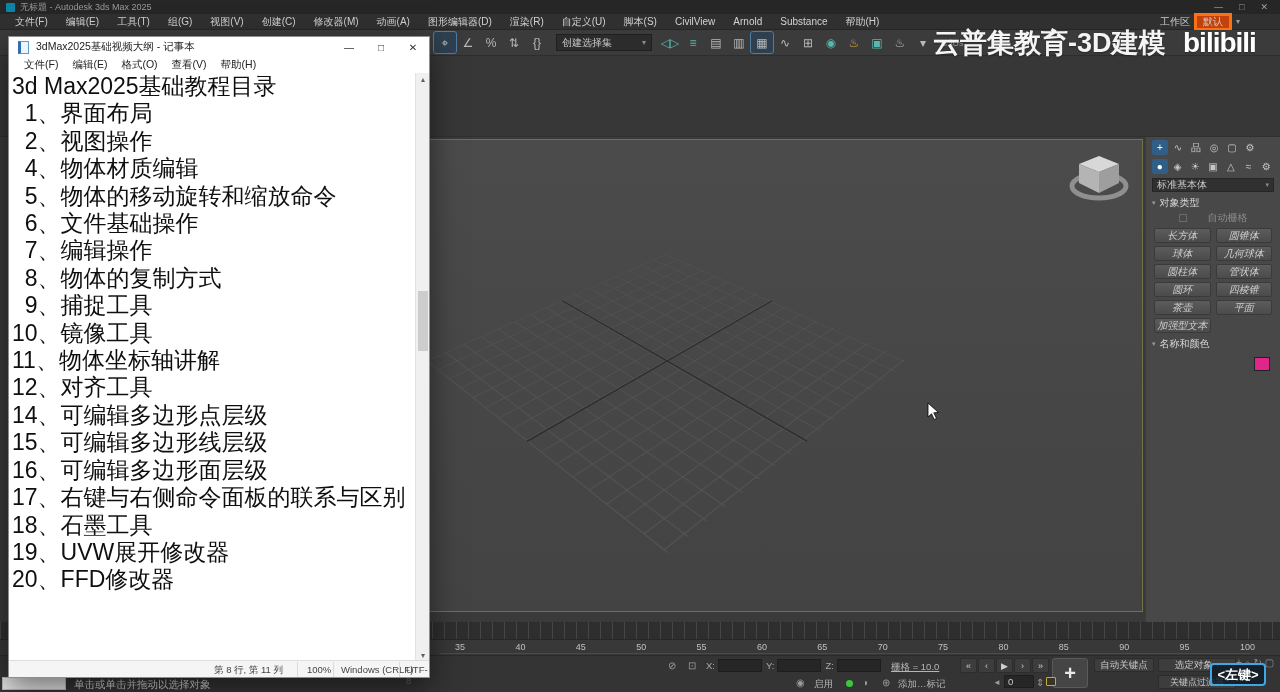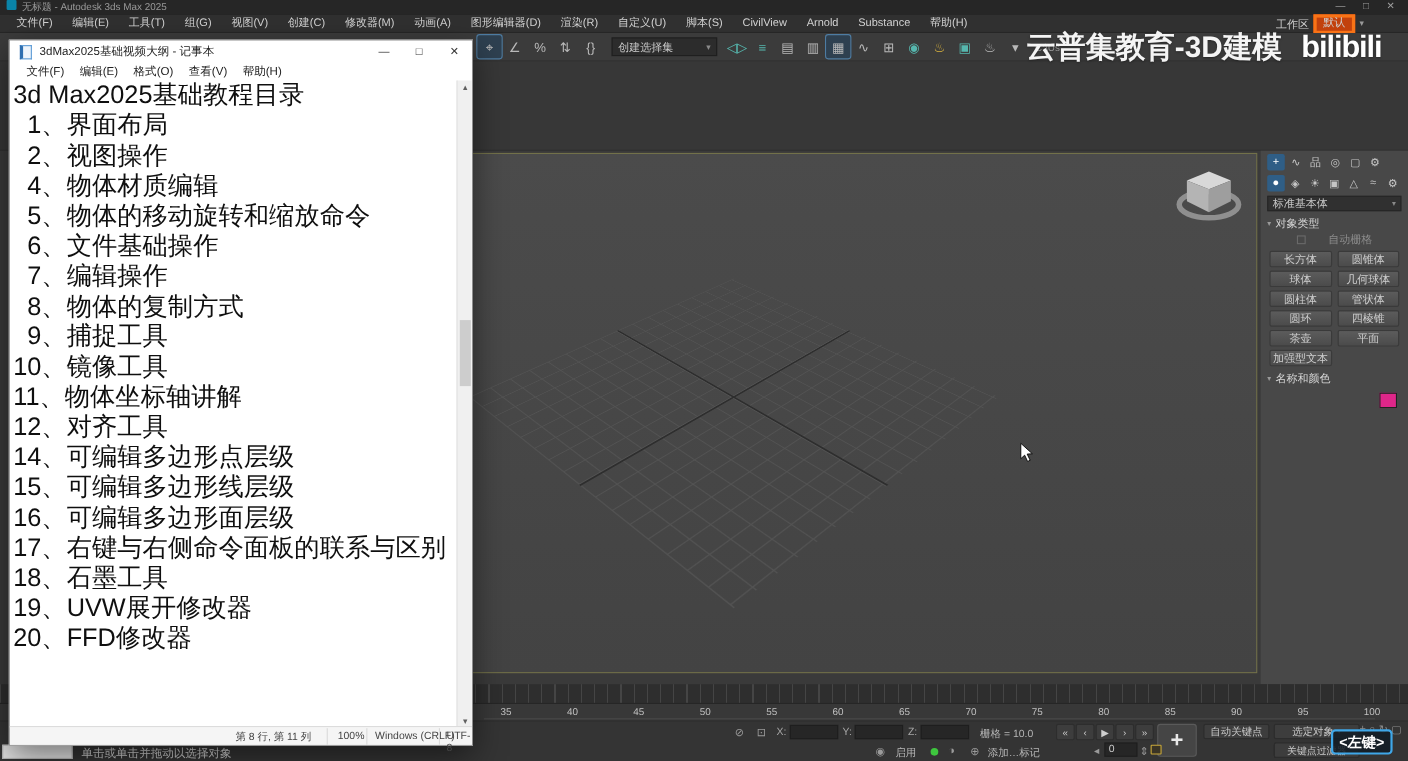--- a/index.html
+++ b/index.html
@@ -2,21 +2,21 @@
 <html><head>
 <meta charset="utf-8">
 <style>
   * { margin:0; padding:0; box-sizing:border-box; }
   html,body { width:1280px; height:692px; overflow:hidden; background:#222; }
   #root { position:relative; width:1280px; height:692px; background:#3a3a3a;
           font-family:"Liberation Sans", sans-serif; overflow:hidden; }
 
   
   .mx-title { position:absolute; left:0; top:0; width:1280px; height:14px; background:#262626;
-              display:flex; padding:0 4px; }
+              display:flex; align-items:center; padding:0 4px; }
   .mx-appicon { width:9px; height:9px; background:#0a84a8; border-radius:1px; margin:0 5px 0 2px; }
   .mx-title-text { font-size:9px; color:#9a9a9a; }
   .mx-winbtns { margin-left:auto; display:flex; gap:16px; padding-right:8px; }
   .mx-winbtns span { font-size:9px; color:#9f9f9f; cursor:default; }
 
   
   .mx-menubar { position:absolute; left:0; top:14px; width:1280px; height:16px; background:#303030;
                 display:flex; align-items:center; border-bottom:1px solid #262626; }
   .mx-menus { display:flex; gap:0; padding-left:6px; }
   .mx-menu { font-size:10px; color:#d2d2d2; padding:0 9px; line-height:15px; white-space:nowrap; }
@@ -66,21 +66,21 @@
   .pn-dropdown .caret { margin-left:auto; font-size:7px; color:#8a8a8a; }
   .pn-rollout { margin-top:4px; padding:0 6px; height:14px; display:flex; align-items:center; gap:4px;
                 color:#d6d6d6; font-size:10px; }
   .pn-rollout .arrow { font-size:7px; color:#9a9a9a; }
   .pn-autogrid { height:16px; display:flex; align-items:center; justify-content:center; gap:21px;
                  color:#8b8b8b; font-size:10px; }
   .pn-autogrid .chk { width:8px; height:8px; border:1px solid #6a6a6a; }
   .pn-btns { display:grid; grid-template-columns:1fr 1fr; gap:3px 5px; margin:2px 8px; }
   .pn-btn { height:15px; border-radius:2px; background:linear-gradient(#5c5c5c,#4b4b4b);
             border:1px solid #3a3a3a; color:#cfcfcf; font-size:10px; display:flex;
-            align-items:center; justify-content:center; white-space:nowrap; overflow:hidden; }
+            align-items:center; justify-content:center; white-space:nowrap; overflow:hidden;font-style:italic; }
   .pn-namecolor { height:26px; display:flex; align-items:center; justify-content:flex-end; padding-right:10px; }
   .pn-swatch { width:16px; height:14px; border:1px solid #222; }
 
   
   .mx-trackbar { position:absolute; left:0; top:622px; width:1280px; height:18px; background:#2e2e2e;
     border-bottom:1px solid #262626;
     background-image: repeating-linear-gradient(90deg,#454545 0 1px,transparent 1px 12px); }
   .mx-ruler { position:absolute; left:0; top:640px; width:1280px; height:16px; background:#383838;
               border-bottom:1px solid #2a2a2a; }
   .ruler-nums { position:absolute; left:455px; top:2px; width:800px; display:flex;
@@ -90,21 +90,21 @@
 
   
   .mx-status { position:absolute; left:0; top:656px; width:1280px; height:36px; background:#343434; }
   .mini-listener { position:absolute; left:2px; top:21px; width:64px; height:13px; background:#e3e3e3;
                    border:1px solid #b9b9b9; }
   .prompt { position:absolute; left:74px; top:22px; font-size:10.5px; color:#cfcfcf; }
   .s-icon { position:absolute; font-size:10px; color:#9a9a9a; }
   .coords { position:absolute; left:706px; top:3px; display:flex; align-items:center; gap:4px; }
   .coords .lbl { font-size:9.5px; color:#a8a8a8; }
   .coords .fld { width:44px; height:13px; background:#262626; border:1px solid #1e1e1e; }
-  .grid-lbl { position:absolute; left:891px; top:5px; font-size:9.5px; color:#b5b5b5; }
+  .grid-lbl { position:absolute; left:891px; top:5px; font-size:9.5px; color:#b5b5b5;text-decoration:underline; }
   .playback { position:absolute; left:960px; top:2px; display:flex; gap:1px; }
   .pb-btn { width:17px; height:15px; display:flex; align-items:center; justify-content:center;
             background:#3d3d3d; border:1px solid #2d2d2d; color:#cfcfcf; font-size:9px; border-radius:2px; }
   .big-key { position:absolute; left:1052px; top:2px; width:36px; height:30px; background:#454545;
              border:1px solid #5a5a5a; border-radius:3px; display:flex; align-items:center;
              justify-content:center; color:#e8e8e8; font-size:20px; font-weight:bold; }
   .st-btn { position:absolute; height:14px; background:#3d3d3d; border:1px solid #2c2c2c; color:#c9c9c9;
             font-size:9.5px; display:flex; align-items:center; justify-content:center; border-radius:2px; gap:3px; }
   .st-btn .caret { font-size:7px; color:#8a8a8a; }
   .enable-lbl { position:absolute; left:814px; top:22px; font-size:9.5px; color:#b5b5b5; }

